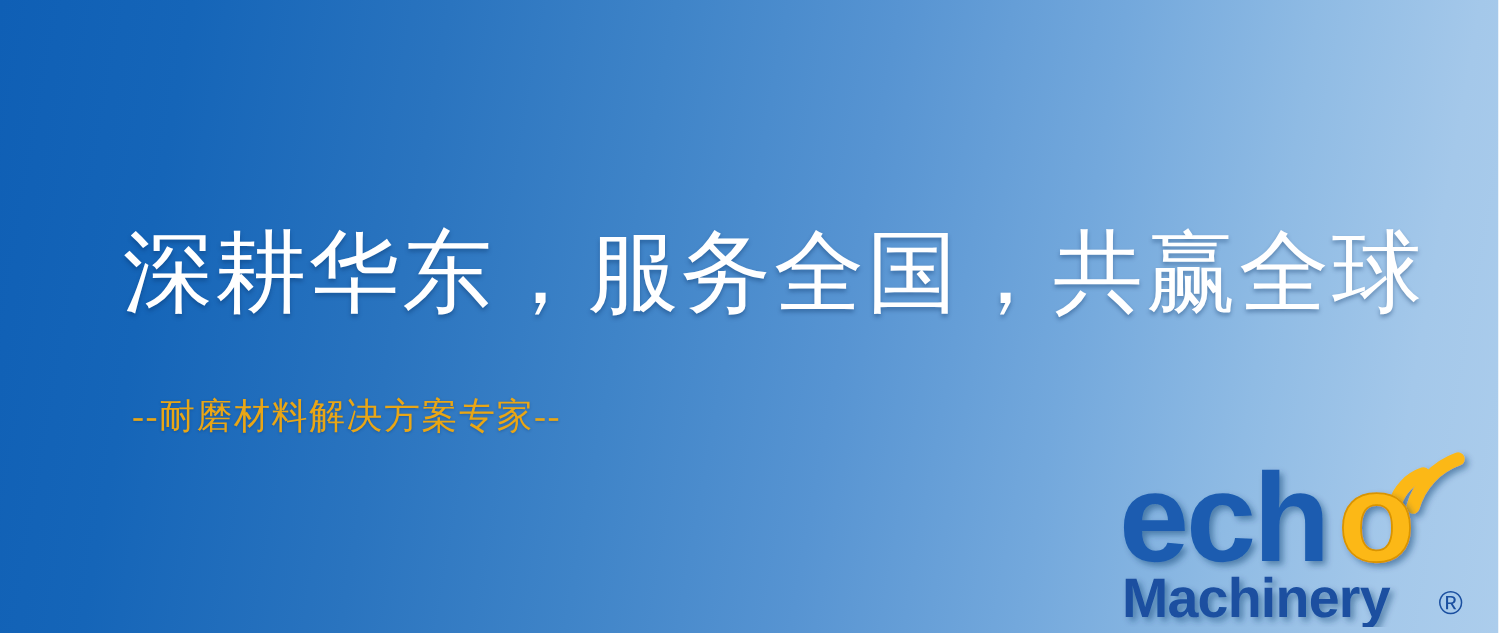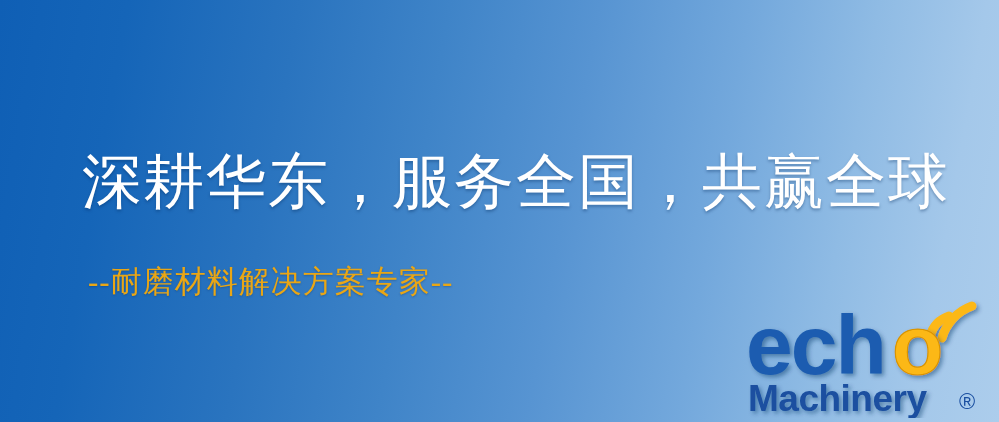--- a/index.html
+++ b/index.html
@@ -41,21 +41,21 @@
     white-space: nowrap;
     text-shadow: 0 2px 3px rgba(0,40,90,0.35);
   }
 
   
   #subtitle {
     position: absolute;
     left: 88px;
     top: 266px;
     font-family: "Liberation Serif", "DejaVu Serif", serif;
-    font-size: 31px;
+    font-size: 24px;
     line-height: 1.0;
     letter-spacing: 1px;
     color: #e9a615;
     white-space: nowrap;
     text-shadow: 0 1px 2px rgba(0,40,90,0.30);
   }
 
   
   #logo {
     position: absolute;

